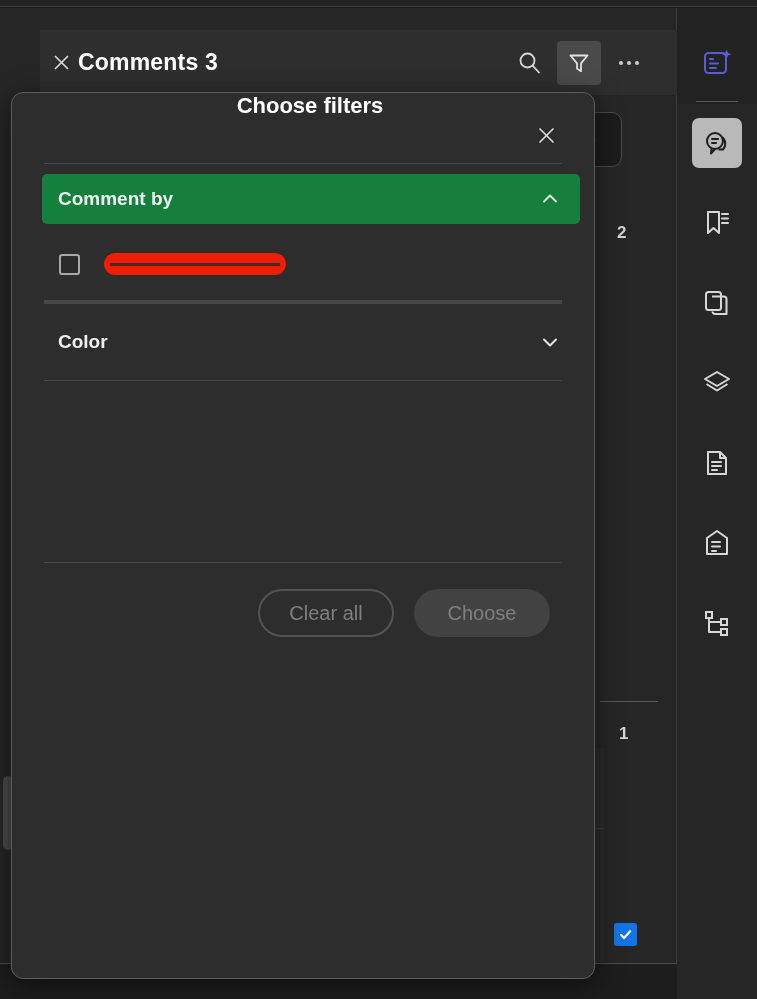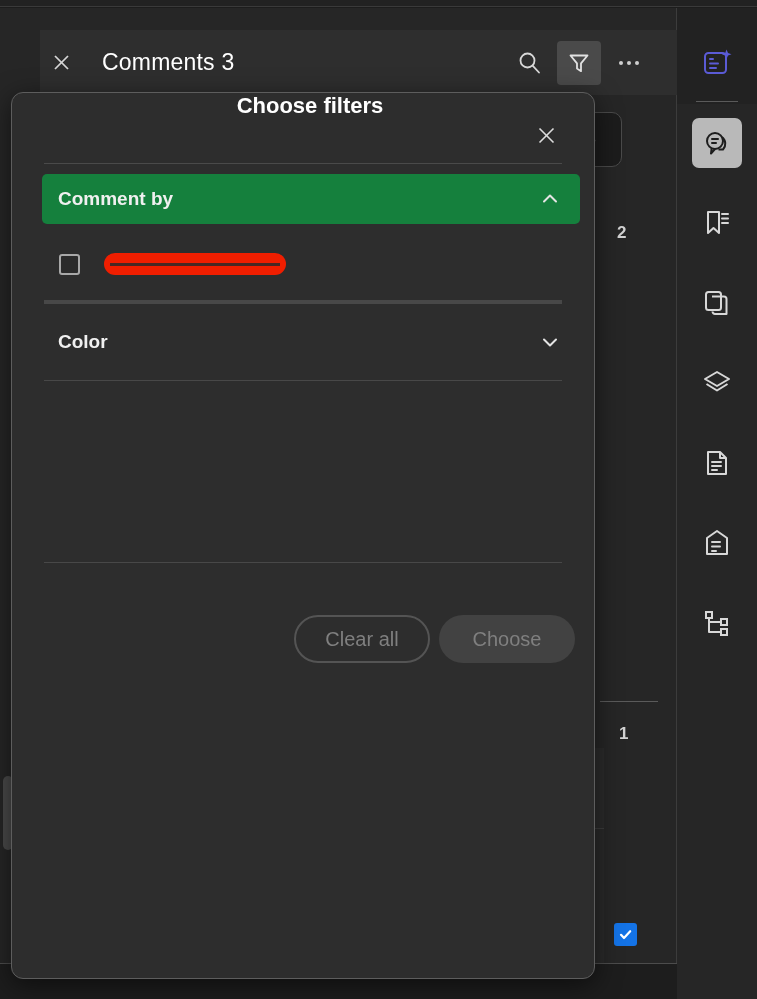--- a/index.html
+++ b/index.html
@@ -32,22 +32,21 @@
     position: absolute; left: 40px; top: 22px; width: 637px; height: 65px;
     display: flex; align-items: center;
     background: #2e2e2e;
   }
   .panel-close {
     width: 34px; height: 34px; margin-left: 4px;
     display: flex; align-items: center; justify-content: center;
     color: #d6d6d6; cursor: pointer; border-radius: 3px;
   }
   .panel-title {
-    margin-left: 24px;
-    font-size: 23px; font-weight: normal; color: #ffffff;
+    font-size: 23px; font-weight: bold; color: #ffffff;
     letter-spacing: .2px;
   }
   .header-actions {
     margin-left: auto; display: flex; align-items: center; gap: 6px;
     padding-right: 26px;
   }
   .hdr-btn {
     width: 44px; height: 44px; border-radius: 4px;
     display: flex; align-items: center; justify-content: center;
     cursor: pointer;
@@ -173,22 +172,22 @@
   .collapsed-row {
     height: 76px; margin: 0 14px 0 30px;
     display: flex; align-items: center; padding: 0 20px 0 16px;
     cursor: pointer;
   }
 
   .dlg-foot-sep {
     height: 1px; background: #484848; margin: 0 32px;
   }
   .dlg-footer {
-    height: 100px; display: flex; align-items: flex-end;
-    justify-content: flex-end; gap: 9px; padding-right: 19px;
+    height: 100px; display: flex; align-items: center;
+    justify-content: flex-end; gap: 20px; padding-right: 44px;
   }
   .btn {
     height: 48px; min-width: 136px; border-radius: 24px;
     display: flex; align-items: center; justify-content: center;
     font-size: 20px; cursor: pointer; padding: 0 26px;
   }
   .btn.ghost { border: 2px solid #545454; color: #7f7f7f; background: transparent; }
   .btn.filled { background: #424242; color: #7f7f7f; border: none; }
 
   

